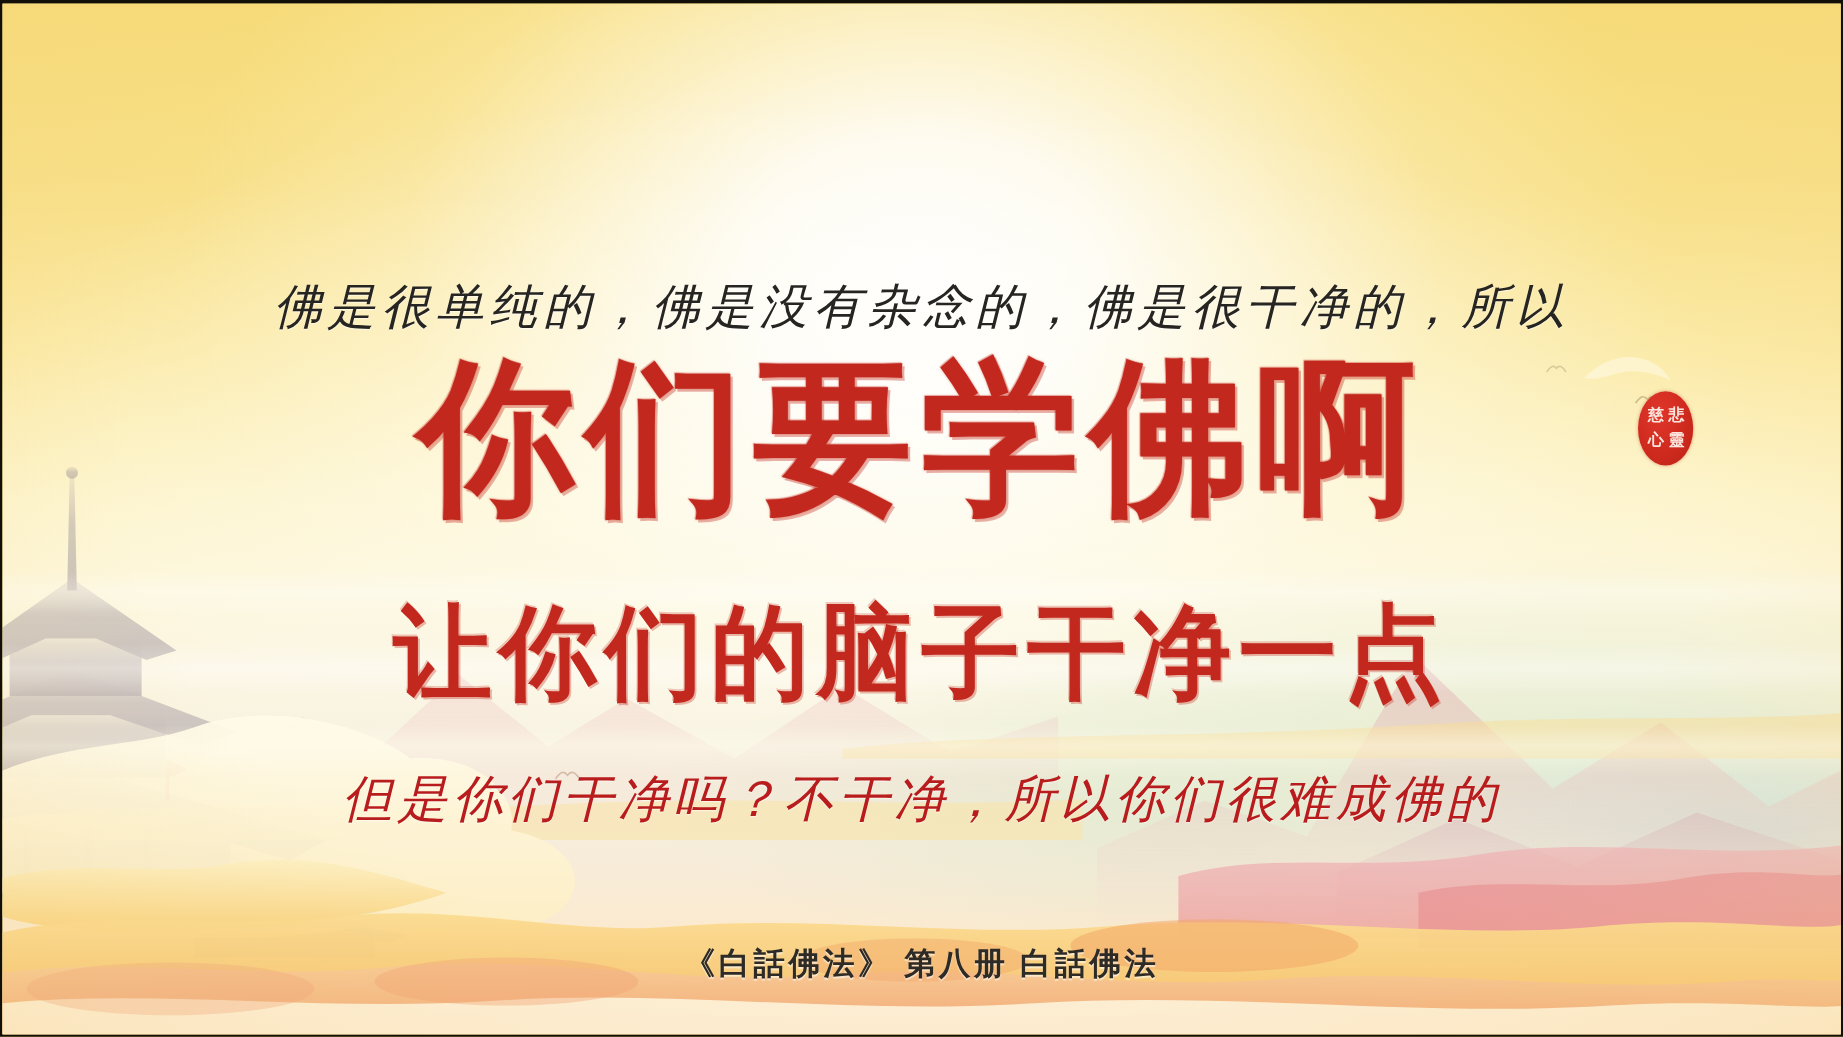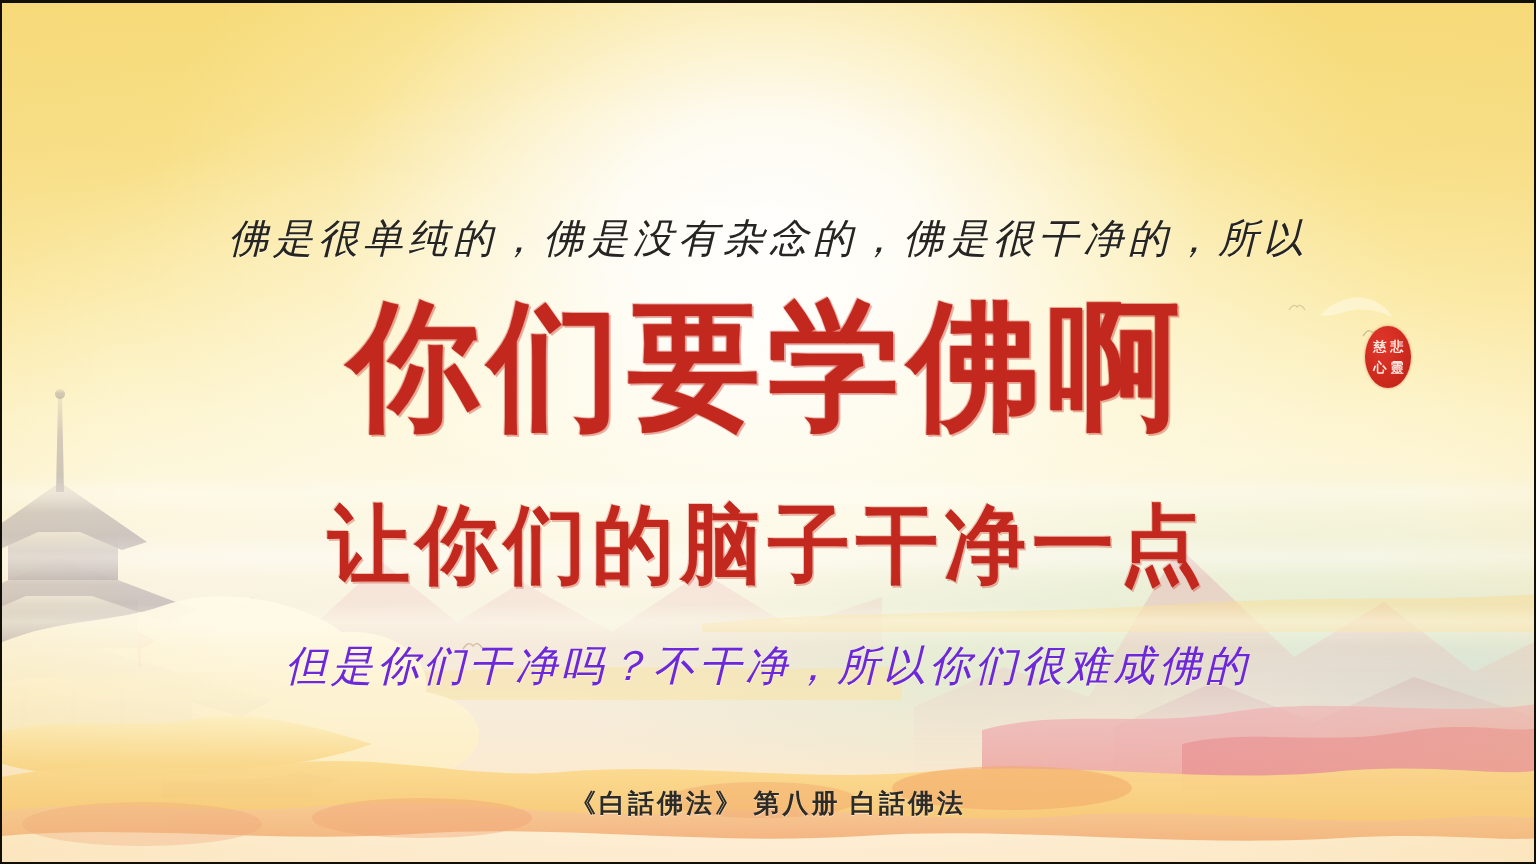--- a/index.html
+++ b/index.html
@@ -172,21 +172,21 @@
     align-items: center;
     justify-items: center;
     letter-spacing: 0;
   }
   #seal-chars span { display: block; transform: scale(0.95); }
 
   
   .txt { position: absolute; width: 100%; text-align: center; white-space: nowrap; }
 
   #line-top {
-    top: 208px;
+    top: 225px;
     font-size: 40px;
     letter-spacing: 5px;
     color: #272522;
     font-family: "Liberation Serif", "DejaVu Serif", serif;
     font-style: italic;
     font-weight: 400;
     text-shadow: 0 1px 1px rgba(255,255,255,0.65);
   }
 
   #line-headline {
@@ -215,21 +215,21 @@
     text-shadow:
       1.5px 1.5px 0 rgba(194,40,29,0.32),
       -1px -1px 0 rgba(194,40,29,0.24);
     transform: scaleY(1.04);
   }
 
   #line-bottom {
     top: 635px;
     font-size: 42px;
     letter-spacing: 4px;
-    color: #6d28d9;
+    color: #b91c1c;
     font-family: "Liberation Serif", "DejaVu Serif", serif;
     font-style: italic;
     font-weight: 400;
     text-shadow: 0 1px 1px rgba(255,255,255,0.6);
   }
 
   #line-source {
     top: 783px;
     font-size: 26px;
     letter-spacing: 3px;

